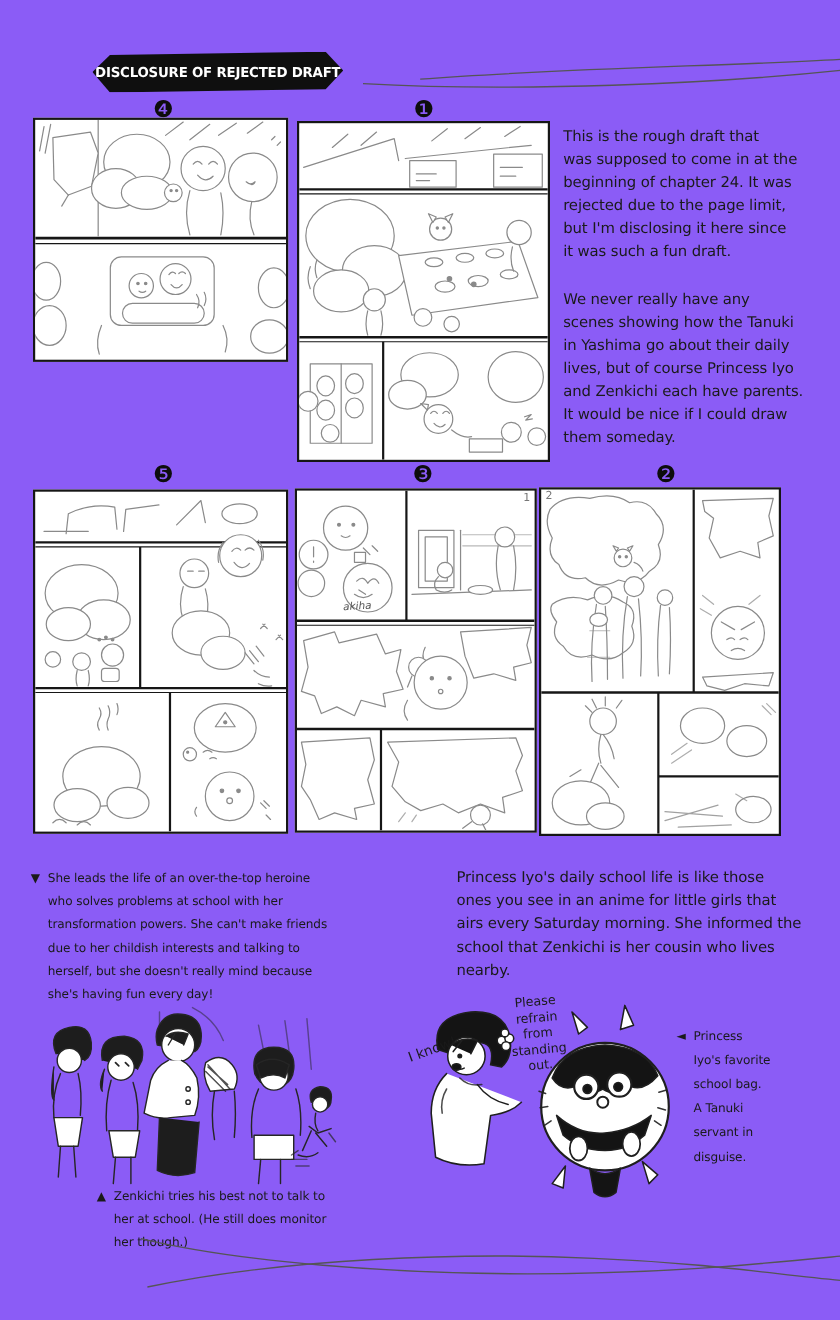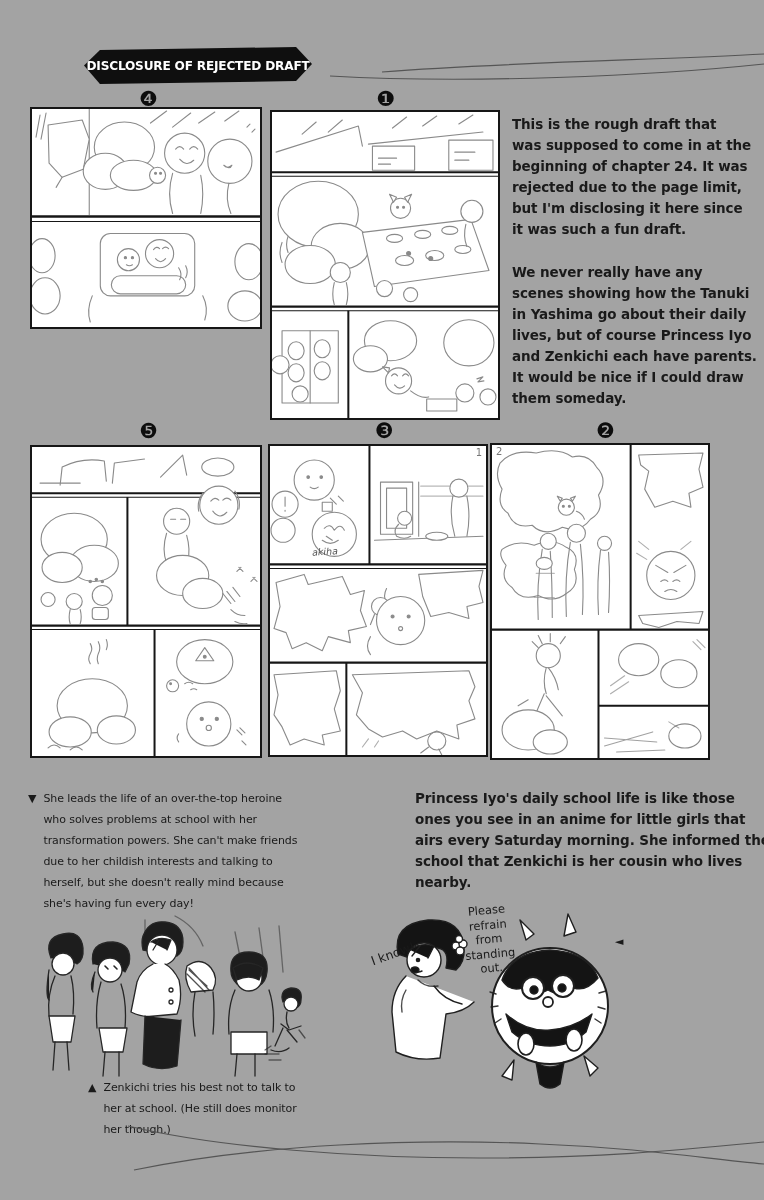--- a/index.html
+++ b/index.html
@@ -1,28 +1,28 @@
 <!DOCTYPE html>
 <html><head>
 <meta charset="utf-8">
 <style>
   * { margin:0; padding:0; box-sizing:border-box; }
   html,body { background:#ffffff; }
-  .page { position:relative; width:764px; height:1200px; background:#a3a3a3;
+  .page { position:relative; width:764px; height:1200px; background:#8b5cf6;
           font-family:"DejaVu Sans", sans-serif; color:#1a1a1a; overflow:hidden; }
   .banner { position:absolute; left:84px; top:47px; width:228px; height:37px; background:#0f0f0f;
             clip-path:polygon(0 50%,7% 8%,93% 0,100% 46%,93% 92%,7% 100%);
             display:flex; align-items:center; justify-content:center; }
   .banner-text { color:#ffffff; font-weight:bold; font-size:12.5px; letter-spacing:-0.2px;
                  white-space:nowrap; transform:scaleX(.97); }
   .swoosh { position:absolute; }
   .panel { position:absolute; border:2.5px solid #161616; background:#fff; }
   .panel svg { display:block; width:100%; height:100%; }
   .pnum { position:absolute; font-size:21px; line-height:1; color:#0d0d0d; }
-  .txt { position:absolute; font-size:13.5px; line-height:21px; white-space:pre; letter-spacing:-0.1px;font-weight:bold; }
+  .txt { position:absolute; font-size:13.5px; line-height:21px; white-space:pre; letter-spacing:-0.1px; }
   .cap { position:absolute; display:flex; gap:7px; }
   .cap .marker { font-size:11px; line-height:20px; flex:0 0 auto; padding-top:1px; }
   .cap .cap-body { font-size:11px; line-height:21px; white-space:pre; letter-spacing:-0.1px; }
   .speech { position:absolute; text-align:center; white-space:pre; }
   .corner { position:absolute; font-size:10px; color:#777; line-height:1; }
   .scrib { position:absolute; font-size:9.5px; color:#555; font-style:italic; transform:rotate(-3deg); }
   .illo { position:absolute; }
 </style>
 </head>
 <body>
@@ -439,20 +439,26 @@
 
   <div class="speech" style="left:370px;top:946px;font-size:12.5px;transform:rotate(-20deg)">I know!</div>
   <div class="speech" style="left:452px;top:903px;width:74px;font-size:11.5px;line-height:14.5px;transform:rotate(-5deg)">Please
 refrain
 from
 standing
 out.</div>
 
   <div class="cap" style="left:615px;top:931px;width:148px">
     <span class="marker">◄</span>
+    <div class="cap-body" style="line-height:22px">Princess
+Iyo's favorite
+school bag.
+A Tanuki
+servant in
+disguise.</div>
   </div>
 
   <div class="cap" style="left:88px;top:1077px;width:344px">
     <span class="marker">▲</span>
     <div class="cap-body">Zenkichi tries his best not to talk to
 her at school. (He still does monitor
 her though.)</div>
   </div>
 
   <svg class="swoosh" style="left:0;top:1118px" width="764" height="80" viewBox="0 0 764 80">

